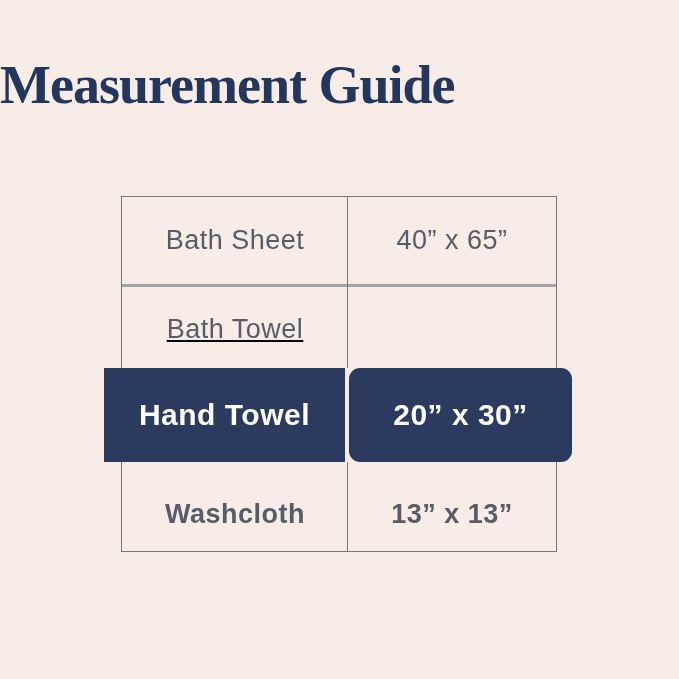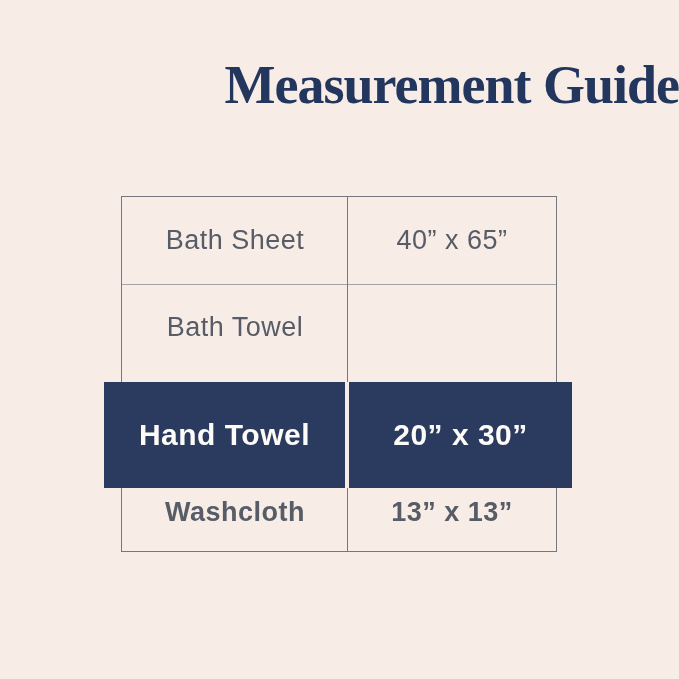--- a/index.html
+++ b/index.html
@@ -9,21 +9,21 @@
     height: 679px;
     background: #f8ede6;
     font-family: "Liberation Sans", sans-serif;
     overflow: hidden;
   }
   .title {
     position: absolute;
     left: 0;
     top: 56px;
     width: 100%;
-    text-align: right;
+    text-align: left;
     font-family: "Liberation Serif", serif;
     font-weight: 700;
     font-size: 54px;
     line-height: 58px;
     letter-spacing: -1px;
     color: #22365e;
   }
   .table-frame {
     position: absolute;
     left: 121px;
@@ -34,59 +34,59 @@
   }
   .col-divider {
     position: absolute;
     left: 225px;
     top: 0;
     width: 1px;
     height: 100%;
     background: #75777c;
   }
   .row { display: flex; }
-  .row-1 { height: 87px; border-bottom: 1px solid #a3a3a3; }
-  .row-2 { height: 84px; }
+  .row-1 { height: 87px; border-bottom: 3px solid #a3a3a3; }
+  .row-2 { height: 84px; text-decoration: underline; }
   .row-3 { height: 104px; }
   .row-4 { height: 78px; font-weight: bold; }
   .cell {
     display: flex;
     align-items: center;
     justify-content: center;
     color: #575c66;
     font-size: 27px;
     letter-spacing: 0.5px;
     white-space: nowrap;
   }
   .cell.label { width: 226px; }
   .cell.size  { flex: 1; text-align: center; }
   .highlight-row {
     position: absolute;
     left: 104px;
-    top: 382px;
+    top: 368px;
     width: 468px;
-    height: 106px;
+    height: 94px;
     display: flex;
     background: #f8ede6; 
     z-index: 2;
   }
   .hl-cell {
     background: #2b3a5f;
     color: #fdfbf8;
     font-weight: 700;
     font-size: 30px;
     letter-spacing: 0.5px;
     display: flex;
     align-items: center;
     justify-content: center;
     white-space: nowrap;
   }
   .hl-cell.label { width: 241px; }
   .hl-gap { width: 4px; }
-  .hl-cell.size { flex: 1; }
+  .hl-cell.size { flex: 1; border-radius: 11px; }
 </style>
 </head>
 <body>
 
 <div class="canvas">
 
   <div class="title">Measurement Guide</div>
 
   <div class="table-frame">
     <div class="col-divider"></div>

